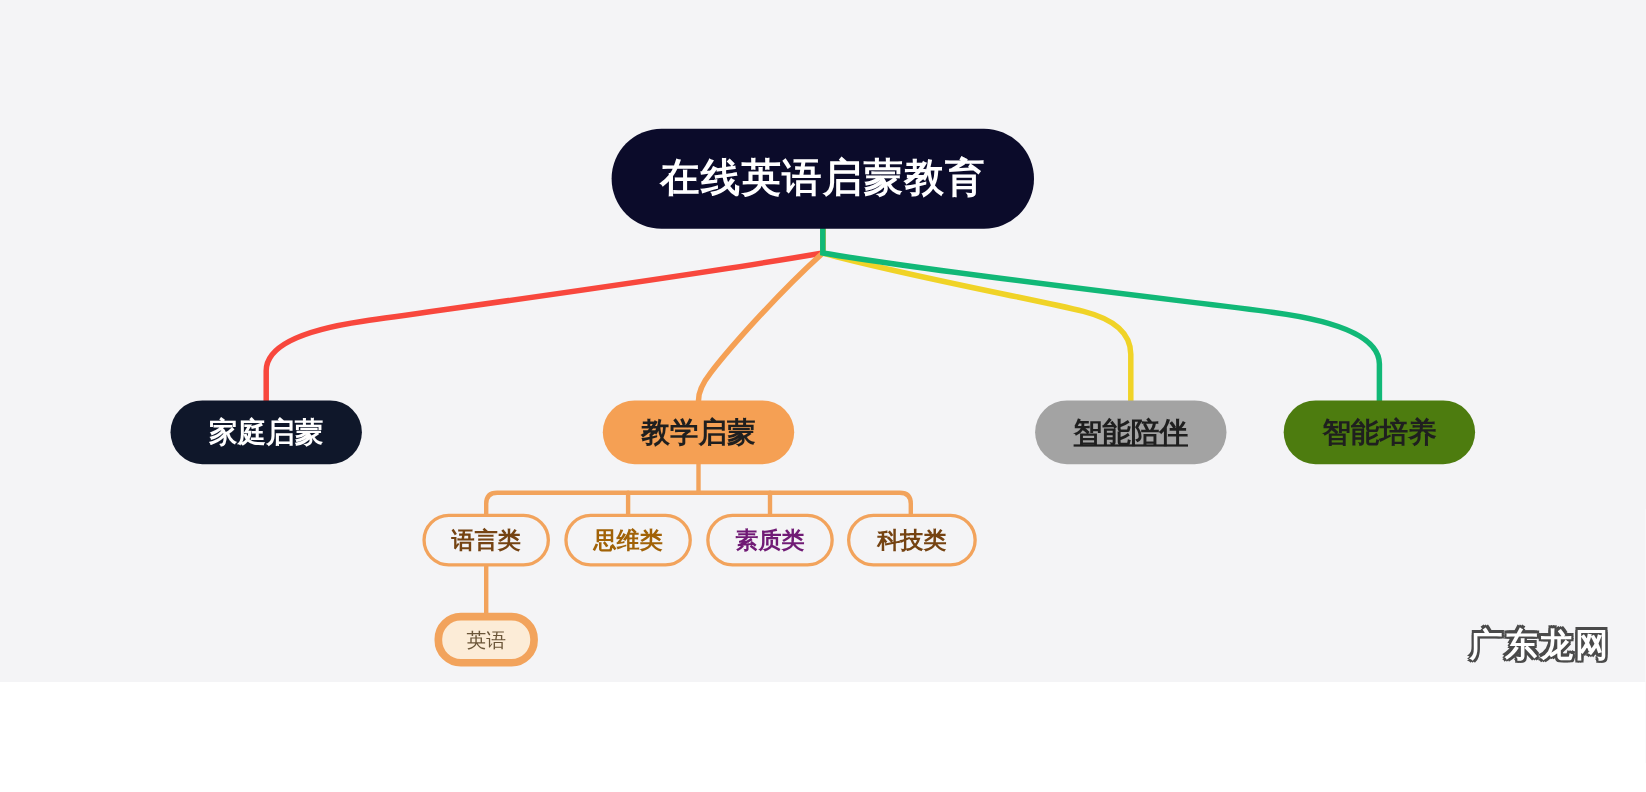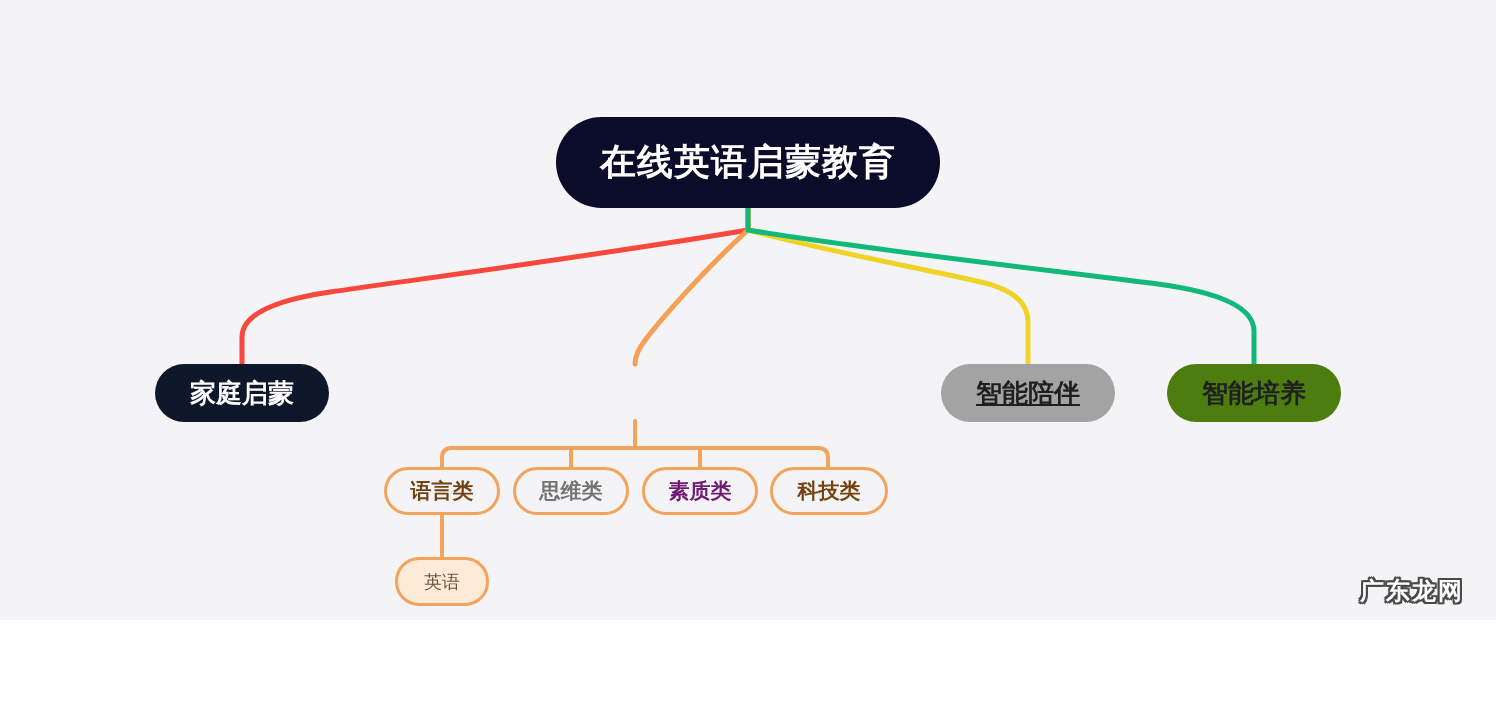--- a/index.html
+++ b/index.html
@@ -59,29 +59,29 @@
     background: transparent;
   }
   .sub-language   { left: 384px; width: 116px; }
   .sub-thinking   { left: 513px; width: 116px; }
   .sub-quality    { left: 642px; width: 116px; }
   .sub-technology { left: 770px; width: 118px; }
   .leaf-node {
     left: 395px; top: 557px;
     width: 94px; height: 49px;
     border-radius: 24px;
-    border: 3px solid #b91c1c;
+    border: 7px solid #b91c1c;
     font-size: 18px;
     font-weight: 400;
   }
   .watermark {
     position: absolute;
     right: 32px;
     bottom: 13px;
-    font-size: 24px;
+    font-size: 30px;
     font-weight: 700;
     color: #ffffff;
     letter-spacing: 2px;
     text-shadow:
       -2px -2px 0 #4a4a4a, 2px -2px 0 #4a4a4a,
       -2px  2px 0 #4a4a4a, 2px  2px 0 #4a4a4a,
       -2px  0   0 #4a4a4a, 2px  0   0 #4a4a4a,
        0   -2px 0 #4a4a4a, 0    2px 0 #4a4a4a;
   }
 </style>
@@ -100,28 +100,29 @@
     <path d="M442 467 L442 458 Q442 448 452 448 L818 448 Q828 448 828 458 L828 467" stroke-width="4" stroke-linecap="round" stroke="#f2a35c"></path>
     <path d="M571 448 L571 467" stroke-width="4" stroke-linecap="round" stroke="#f2a35c"></path>
     <path d="M700 448 L700 467" stroke-width="4" stroke-linecap="round" stroke="#f2a35c"></path>
     <path d="M442 515 L442 557" stroke-width="4" stroke-linecap="round" stroke="#f2a35c"></path>
   </svg>
 
   <div class="node root-node" style="background: rgb(11, 11, 42); color: rgb(255, 255, 255);">在线英语启蒙教育</div>
 
   <div class="node branch-node branch-family" style="background: #0f172a; color: rgb(255, 255, 255);">家庭启蒙</div>
 
+  <div class="node branch-node branch-teaching" style="background: rgb(245, 160, 84); color: rgb(31, 31, 31);">教学启蒙</div>
 
   <div class="node branch-node branch-companion" style="background: #a3a3a3; color: rgb(31, 31, 31); text-decoration: underline;">智能陪伴</div>
 
   <div class="node branch-node branch-cultivate" style="background: #4d7c0f; color: rgb(31, 31, 31);">智能培养</div>
 
   <div class="node sub-node sub-language" style="border-color: rgb(242, 163, 92); color: rgb(117, 67, 18);">语言类</div>
 
-  <div class="node sub-node sub-thinking" style="border-color: rgb(242, 163, 92); color: #737373;">思维类</div>
+  <div class="node sub-node sub-thinking" style="border-color: rgb(242, 163, 92); color: #a16207;">思维类</div>
 
   <div class="node sub-node sub-quality" style="border-color: rgb(242, 163, 92); color: #701a75;">素质类</div>
 
   <div class="node sub-node sub-technology" style="border-color: rgb(242, 163, 92); color: rgb(117, 67, 18);">科技类</div>
 
   <div class="node leaf-node" style="border-color: rgb(242, 163, 92); background: rgb(252, 236, 215); color: rgb(107, 86, 57);">英语</div>
 
   <div class="watermark">广东龙网</div>
 
 </div>

